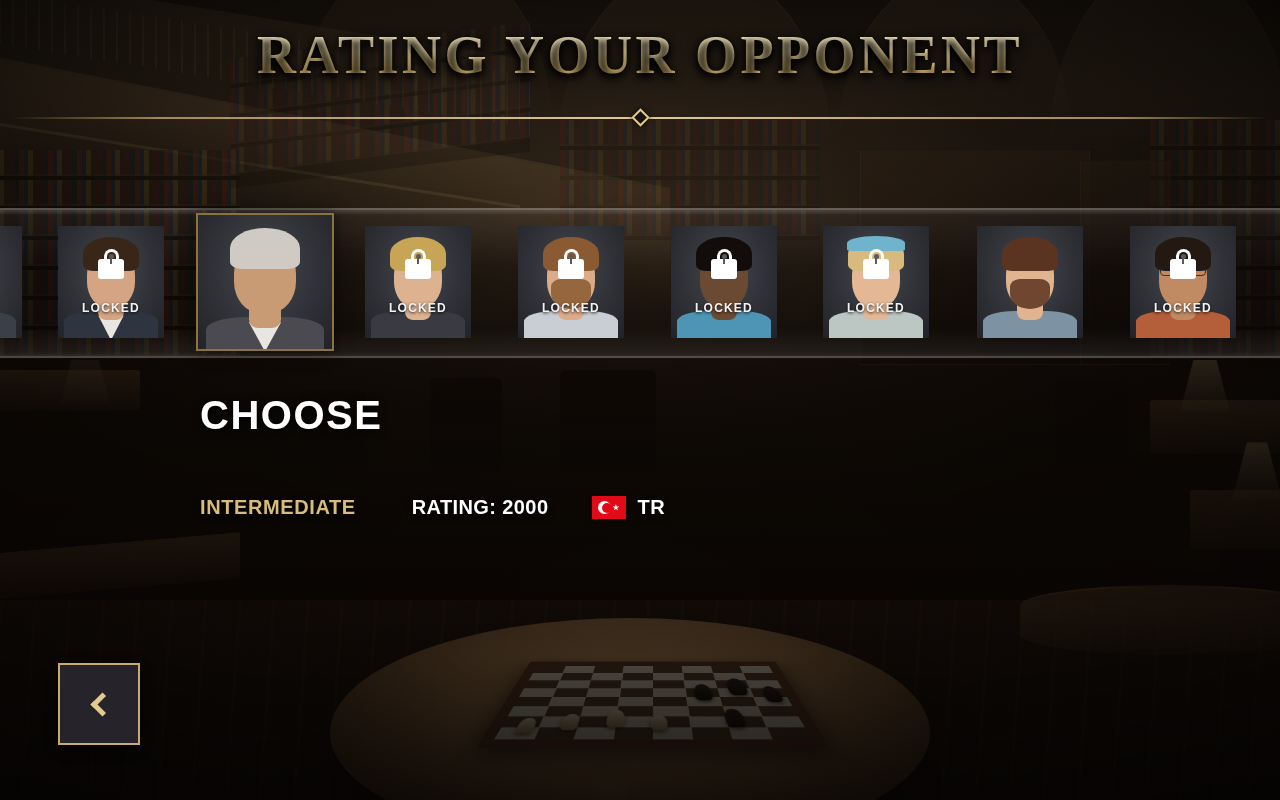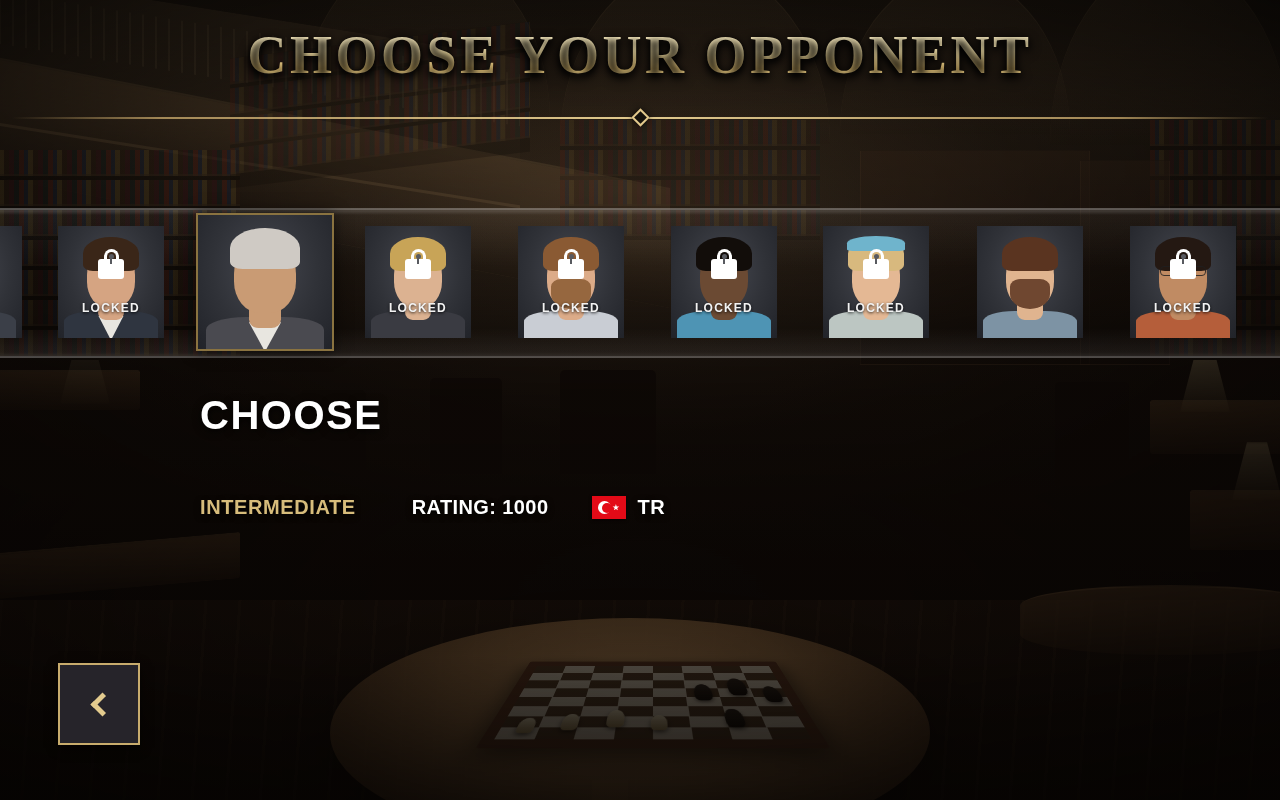--- a/index.html
+++ b/index.html
@@ -545,21 +545,21 @@
         <div class="piece pb" style="left:212px; top:28px; width:19px; height:33px;"></div>
         <div class="piece pb" style="left:246px; top:44px; width:17px; height:29px;"></div>
         <div class="piece pb" style="left:200px; top:84px; width:17px; height:28px;"></div>
       </div>
     </div>
 
     <div class="vignette"></div>
     <div class="scrim"></div>
   </div>
 
-  <div class="title">CHOOSE YOUR OPPONENT</div>
+  <div class="title">RATING YOUR OPPONENT</div>
   <div class="divider"></div>
   <div class="divider-gem"></div>
 
   <div class="carousel-band"></div>
   <div class="avatars" id="avatars">
       <div class="avatar" style="left: -84px;">
         <div class="portrait">
           <div class="pbg"></div>
           <div class="torso" style="background:#3b3f48"></div>
         </div>
@@ -690,21 +690,21 @@
           </div>
           <div class="lock-text">LOCKED</div>
         </div>
       </div>
     </div>
 
   <div class="opp-name">CHOOSE</div>
 
   <div class="meta-row">
     <span class="meta-level">INTERMEDIATE</span>
-    <span class="meta-rating">RATING: 1000</span>
+    <span class="meta-rating">RATING: 2000</span>
     <span class="meta-country">
       <span class="flag">
         <span class="crescent-outer"></span>
         <span class="crescent-inner"></span>
         <span class="star"></span>
       </span>
       <span class="cc">TR</span>
     </span>
   </div>
 

